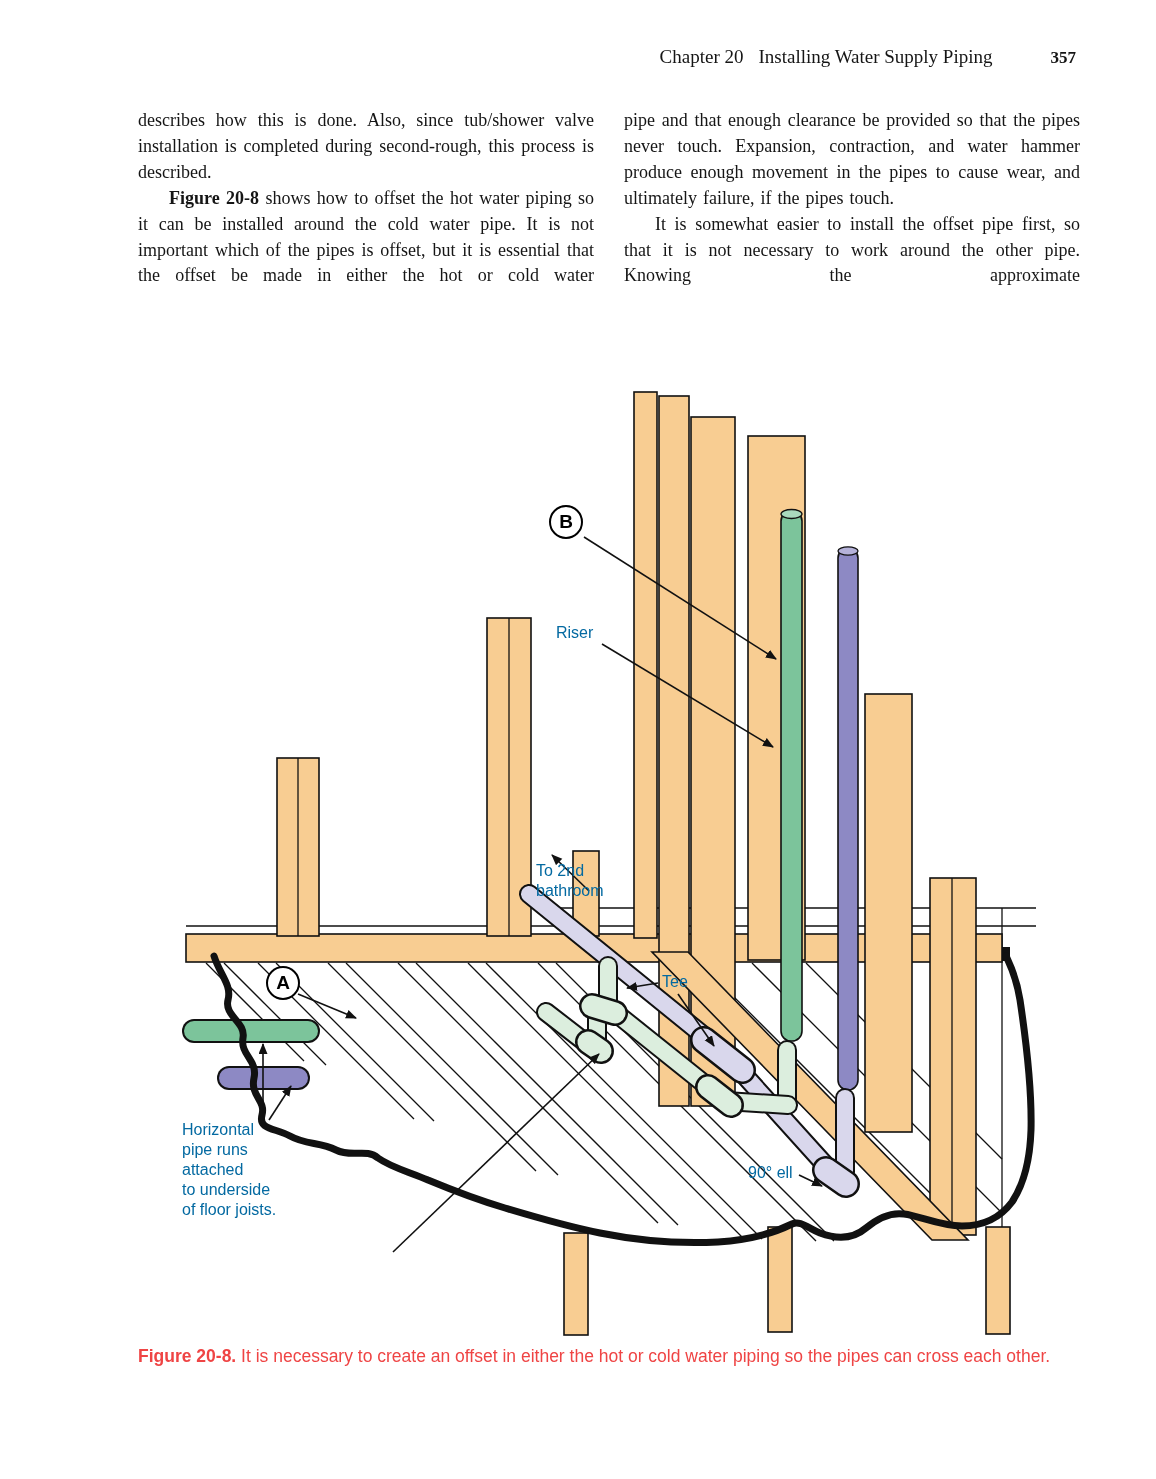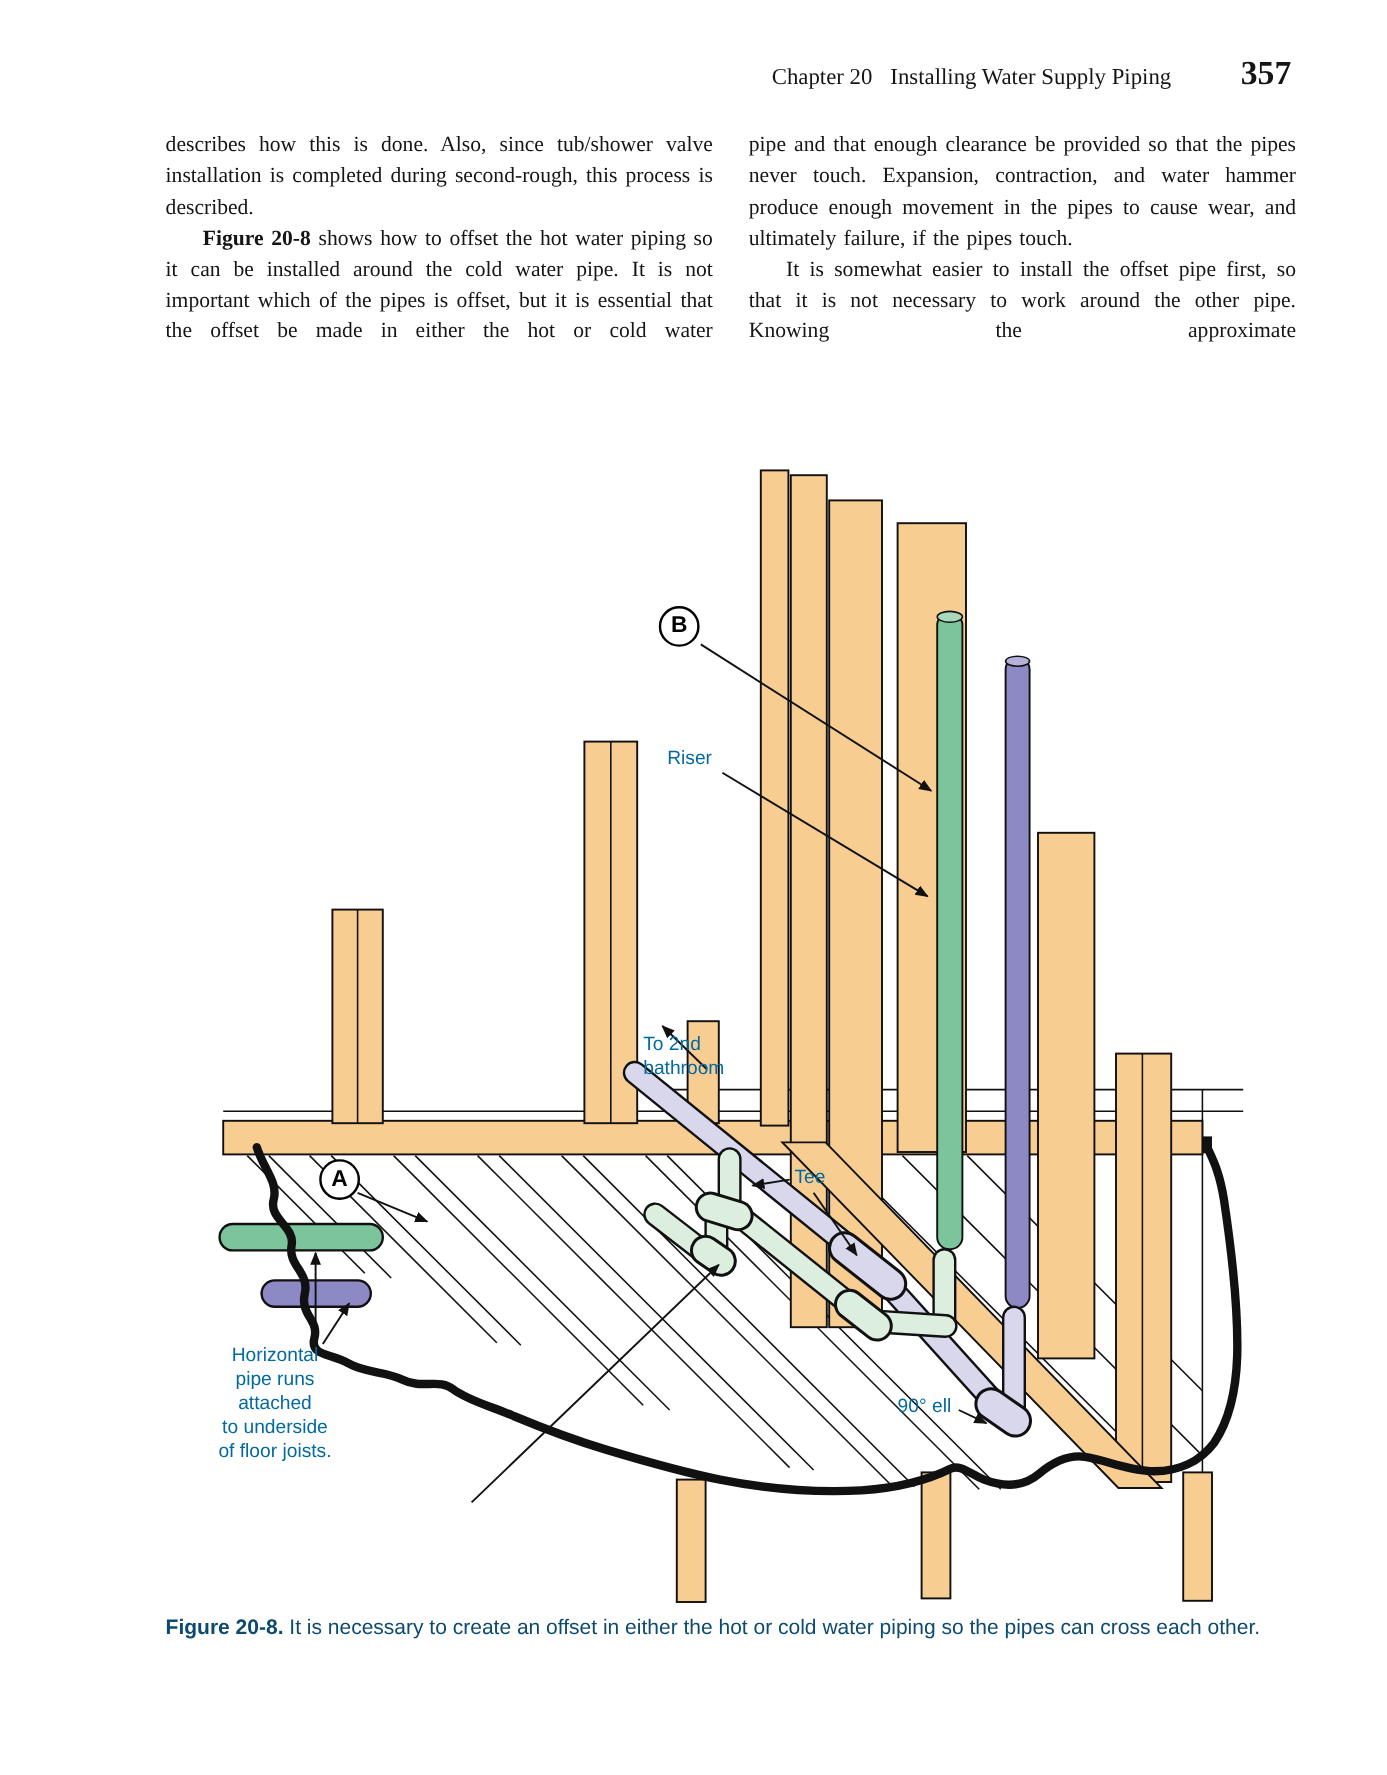--- a/index.html
+++ b/index.html
@@ -7,21 +7,21 @@
   .page {
     position:relative; width:1156px; height:1479px; background:#fff;
     font-family:"Liberation Serif", serif; color:#151515; overflow:hidden;border-radius:13px;
   }
 
   
   .header { position:absolute; top:46px; left:138px; right:80px;
             display:flex; justify-content:flex-end; align-items:baseline; }
   .running { font-size:19px; }
   .running .chap { margin-right:15px; }
-  .pagenum { font-weight:bold; font-size:28px; margin-left:58px; }
+  .pagenum { font-weight:bold; font-size:17px; margin-left:58px; }
 
   
   .col { position:absolute; top:108px; width:456px; font-size:18px;
          line-height:25.9px; text-align:justify; word-spacing:1.5px; }
   .col-left { left:138px; }
   .col-right { left:624px; }
   .col p.indent { text-indent:31px; }
   .col p.jlast { text-align-last:justify; }
   .col b { font-weight:bold; }
 
@@ -48,21 +48,21 @@
   .fig-label { position:absolute; font-family:"Liberation Sans", sans-serif;
                font-size:16px; line-height:20px; white-space:pre-line; color:#0369a1; }
   .callout { position:absolute; width:34px; height:34px; border:2.2px solid #000;
              border-radius:50%; background:#fff; display:flex; align-items:center;
              justify-content:center; font-family:"Liberation Sans", sans-serif;
              font-weight:bold; font-size:19px; color:#000; }
 
   
   .caption { position:absolute; left:138px; top:1344px; width:944px;
              font-family:"Liberation Sans", sans-serif; font-size:17.5px;
-             line-height:1.38; color:#0c4a6e; }
+             line-height:1.38; color:#ef4444; }
   .caption b { font-weight:bold; }
 </style>
 </head>
 <body>
 
 <div class="page">
 
   <div class="header">
     <span class="running">
       <span class="chap">Chapter 20</span><span>Installing Water Supply Piping</span>
@@ -217,21 +217,21 @@
       <span>B</span>
     </div>
     <div class="callout" style="left:266px; top:966px;">
       <span>A</span>
     </div>
 
     <div class="fig-label" style="left:556px; top:623px;">Riser</div>
     <div class="fig-label" style="left:536px; top:820px;margin-top:41px;">To 2nd
 bathroom</div>
     <div class="fig-label" style="left:662px; top:972px;">Tee</div>
-    <div class="fig-label" style="left:182px; top:1120px;text-align:center;">Horizontal
+    <div class="fig-label" style="left:182px; top:1120px;">Horizontal
 pipe runs
 attached
 to underside
 of floor joists.</div>
     <div class="fig-label" style="left:748px; top:1163px;">90° ell</div>
   </figure>
 
   <p class="caption"><b>Figure 20-8.</b><span> It is necessary to create an offset in either the hot or cold water piping so the pipes can cross each other.</span></p>
 
 </div>

